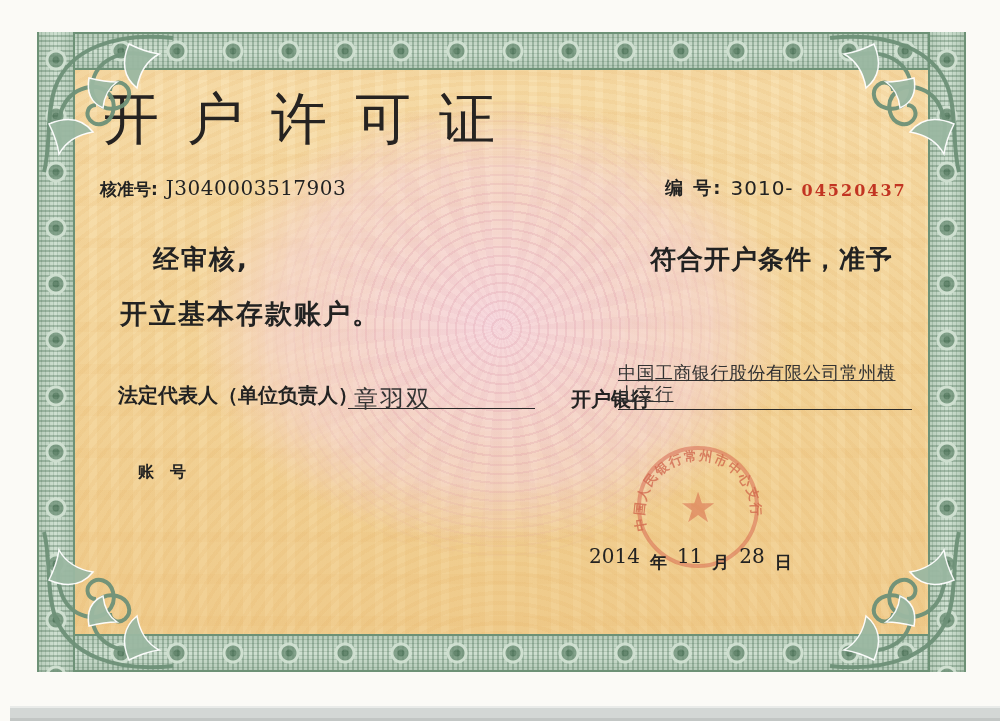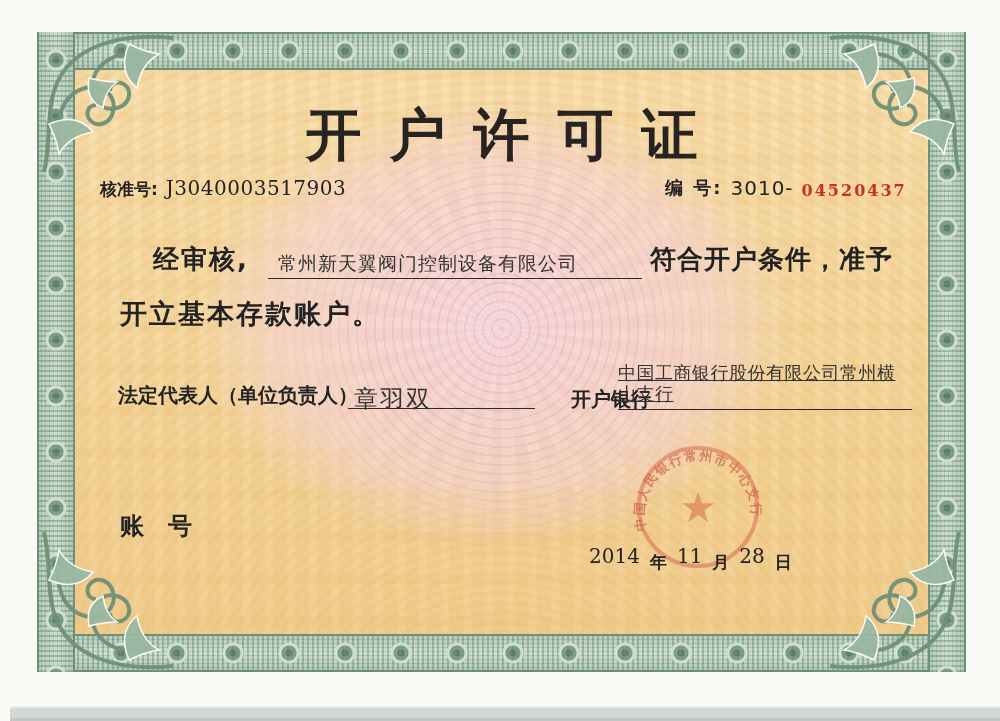--- a/index.html
+++ b/index.html
@@ -51,21 +51,21 @@
   .rosette{position:absolute;left:50%;top:46%;width:540px;height:460px;transform:translate(-50%,-50%);
     border-radius:50%;
     background:
       repeating-radial-gradient(circle at 50% 50%, rgba(214,138,158,.20) 0 2px, rgba(214,138,158,0) 2px 9px),
       repeating-conic-gradient(rgba(214,138,158,.07) 0 6deg, rgba(214,138,158,0) 6deg 12deg);
     -webkit-mask-image:radial-gradient(circle,#000 35%,transparent 72%);
             mask-image:radial-gradient(circle,#000 35%,transparent 72%);}
 
   
   .t{position:absolute;color:#222;white-space:nowrap;}
-  .title{left:0;right:0;top:28px;text-align:center;font-size:56px;font-weight:700;
+  .title{left:0;right:0;top:12px;font-size:56px;font-weight:400;
     letter-spacing:28px;text-indent:28px;color:#262321;}
   .approval{left:25px;top:106px;display:flex;align-items:flex-end;gap:8px;}
   .approval .lab{font-size:17px;font-weight:600;}
   .approval .val{font-family:"DejaVu Serif",serif;font-size:20px;margin-bottom:1px;letter-spacing:.5px;}
   .serial{left:590px;top:106px;display:flex;align-items:flex-end;gap:8px;}
   .serial .lab{font-size:18px;font-weight:600;letter-spacing:2px;text-align:center;}
   .serial .pre{font-size:20px;letter-spacing:1px;}
   .serial .num{font-family:"DejaVu Serif",serif;font-size:16px;font-weight:700;color:#c23422;letter-spacing:2px;}
 
   .audited{left:78px;top:172px;font-size:26px;font-weight:700;letter-spacing:2px;}
@@ -74,21 +74,21 @@
   .qualify{left:575px;top:172px;font-size:26px;font-weight:700;letter-spacing:1px;}
   .open-line{left:45px;top:226px;font-size:27px;font-weight:700;letter-spacing:2px;}
 
   .legal-lab{left:43px;top:312px;font-size:20px;font-weight:700;}
   .legal-wrap{left:273px;top:308px;width:187px;height:30px;border-bottom:1.5px solid #2a2a2a;}
   .legal-wrap .val{position:absolute;left:6px;top:5px;font-size:24px;color:#333;letter-spacing:2px;}
   .bank-lab{left:464px;top:316px;font-size:20px;font-weight:700;margin-left:32px;}
   .bank-wrap{left:543px;top:292px;width:294px;padding-bottom:5px;border-bottom:1.5px solid #2a2a2a;
     font-size:18px;line-height:21px;color:#333;white-space:normal;letter-spacing:.5px;text-decoration:underline;}
 
-  .acct-lab{left:45px;top:392px;font-size:24px;font-weight:700;margin-top:48px;}
+  .acct-lab{left:63px;top:392px;font-size:16px;font-weight:700;}
   .acct-wrap{left:106px;top:380px;width:347px;height:33px;border-bottom:1.5px solid #2a2a2a;}
   .acct-wrap .val{position:absolute;left:5px;top:4px;font-family:"DejaVu Serif",serif;font-size:20px;color:#222;letter-spacing:1px;}
 
   .issuer{left:524px;top:450px;font-size:18px;font-weight:600;letter-spacing:3px;}
   .dateline{left:508px;top:479px;font-size:17px;font-weight:600;}
   .dateline .num{display:inline-block;font-family:"DejaVu Serif",serif;font-size:20px;font-weight:400;
     transform:translateY(-5px);margin:0 6px;}
   .dateline .unit{margin:0 4px;}
 
   
@@ -162,23 +162,20 @@
       <span class="val">J3040003517903</span>
     </div>
 
     <div class="t serial">
       <span class="lab">编 号:</span>
       <span class="pre">3010-</span>
       <span class="num">04520437</span>
     </div>
 
     <div class="t audited">经审核,</div>
-    <div class="t company-wrap">
-      <span class="val">常州新天翼阀门控制设备有限公司</span>
-    </div>
     <div class="t qualify">符合开户条件，准予</div>
     <div class="t open-line">开立基本存款账户。</div>
 
     <div class="t legal-lab">法定代表人（单位负责人）</div>
     <div class="t legal-wrap">
       <span class="val">章羽双</span>
     </div>
 
     <div class="t bank-lab">开户银行</div>
     <div class="t bank-wrap">中国工商银行股份有限公司常州横山支行</div>

